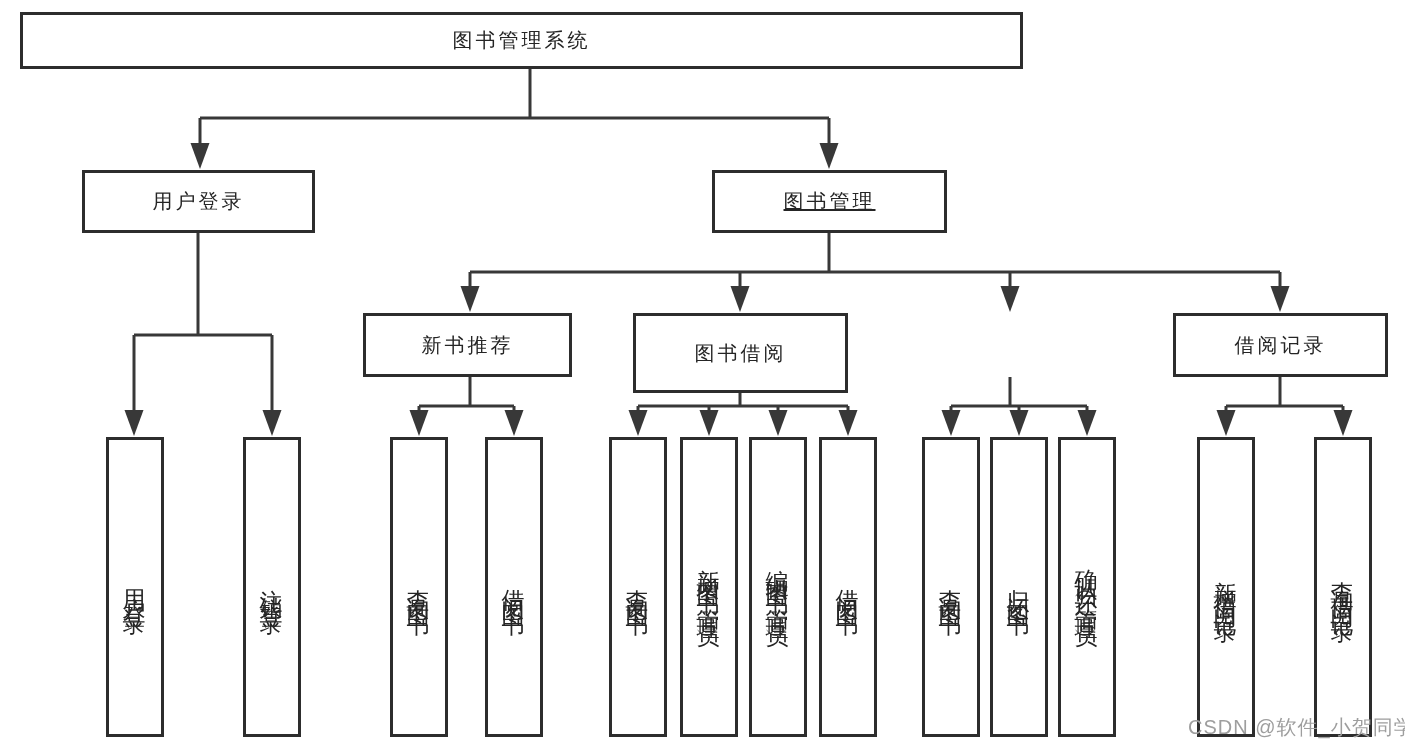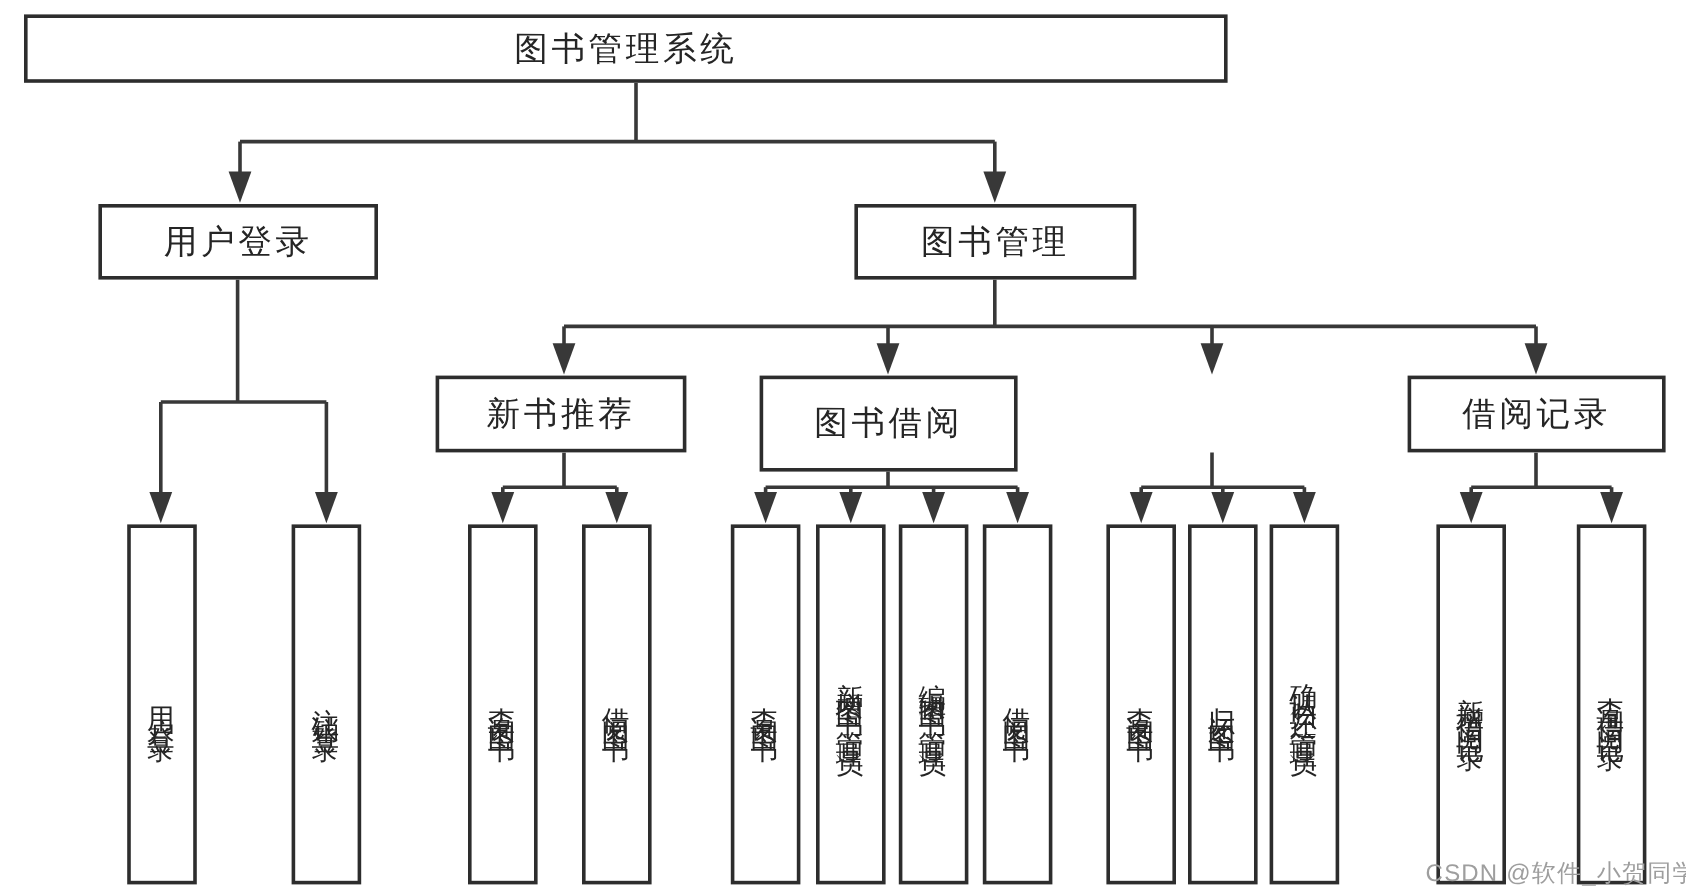--- a/index.html
+++ b/index.html
@@ -22,21 +22,21 @@
   #wires polygon{fill:var(--line);stroke:none;}
   .box{
     position:absolute;
     box-sizing:border-box;
     background:#fff;
     border:3px solid var(--border);
     display:flex;align-items:center;justify-content:center;
     color:var(--text);
   }
   .box.h span{
-    font-size:28px;
+    font-size:20px;
     letter-spacing:3px;
     white-space:nowrap;
   }
   .box.v{width:58px;height:300px;top:437px;}
   .box.v span{
     writing-mode:vertical-lr;
     text-orientation:mixed;
     font-size:23px;
     letter-spacing:8px;
     white-space:nowrap;
@@ -149,21 +149,21 @@
       </g>
   </svg>
 
   <div class="box h" style="left:20px;top:12px;width:1003px;height:57px;">
     <span>图书管理系统</span>
   </div>
 
   <div class="box h" style="left:82px;top:170px;width:233px;height:63px;">
     <span>用户登录</span>
   </div>
-  <div class="box h" style="left:712px;top:170px;width:235px;height:63px;">
+  <div class="box h" style="left:712px;top:170px;width:235px;height:63px;text-decoration:underline;">
     <span>图书管理</span>
   </div>
 
   <div class="box h" style="left:363px;top:313px;width:209px;height:64px;">
     <span>新书推荐</span>
   </div>
   <div class="box h" style="left:633px;top:313px;width:215px;height:80px;">
     <span>图书借阅</span>
   </div>
   <div class="box h" style="left:1173px;top:313px;width:215px;height:64px;">

